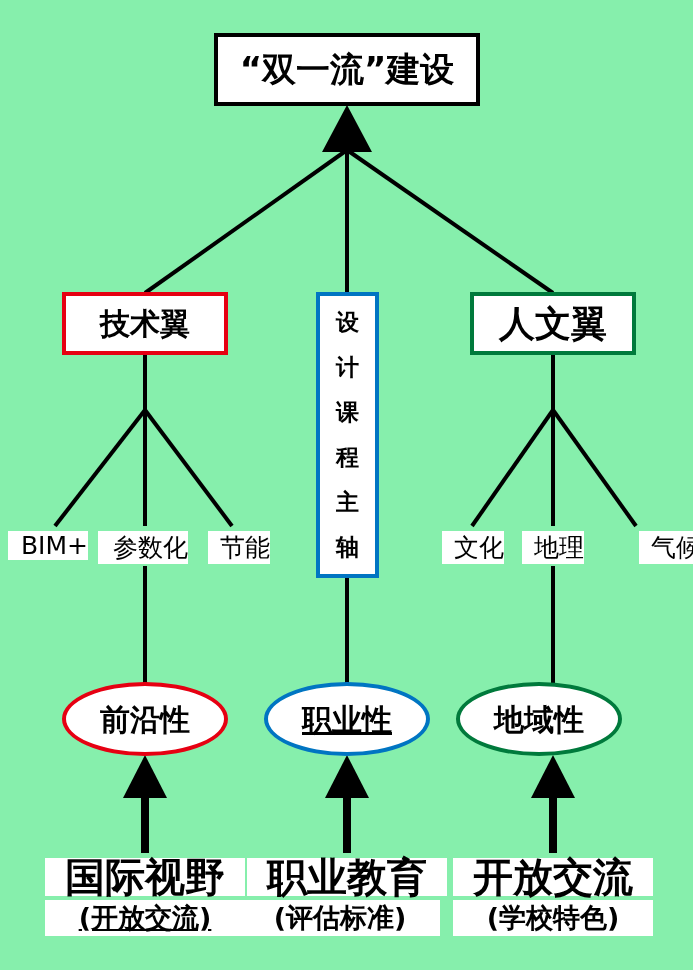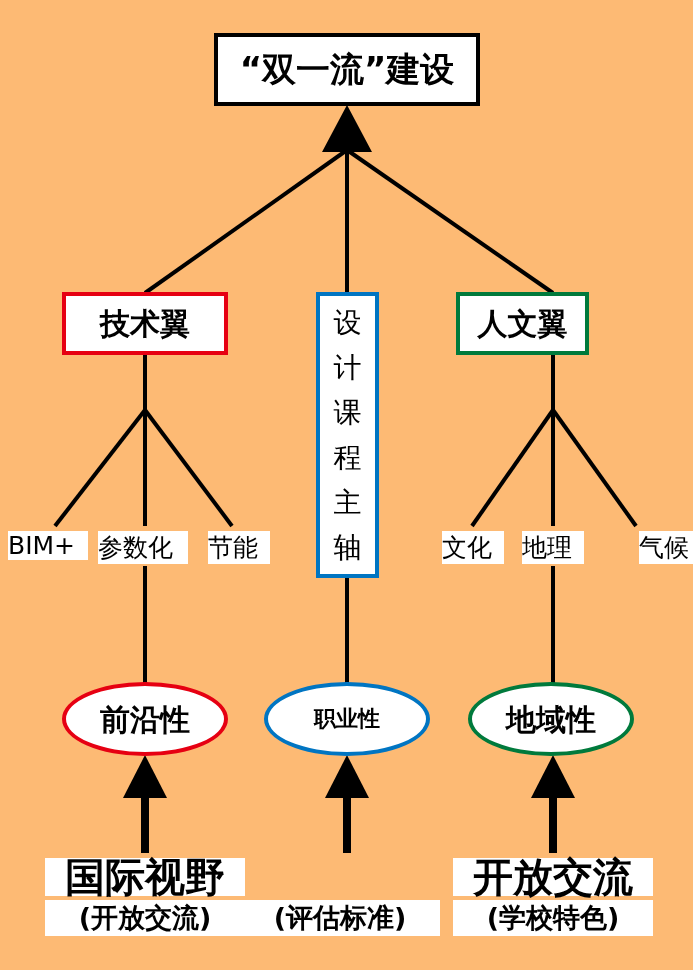--- a/index.html
+++ b/index.html
@@ -4,21 +4,21 @@
 <style>
   * { margin:0; padding:0; box-sizing:border-box; }
   html,body { background:#ffffff; }
   body {
     font-family:"DejaVu Sans","Liberation Sans",sans-serif;
     color:#000;
   }
   .canvas {
     position:relative;
     width:693px; height:970px;
-    background:#fdba74;
+    background:#86efac;
     overflow:hidden;
   }
   svg.connectors { position:absolute; left:0; top:0; }
   .ln { stroke:var(--line,#000); stroke-width:4; fill:none; }
   .sh { stroke-width:8; }
   .ah { fill:var(--line,#000); stroke:none; }
 
   .node {
     position:absolute;
     display:flex; align-items:center; justify-content:center;
@@ -35,27 +35,27 @@
     border:4px solid #000;
     border-radius:50%;
     font-weight:bold;
   }
   .ellipse.red   { border-color:var(--red,#e60012); }
   .ellipse.blue  { border-color:var(--blue,#0075c2); }
   .ellipse.green { border-color:var(--green,#007a3c); }
 
   .vtext {
     width:34px;
-    font-size:28px;
+    font-size:23px;
     line-height:45px;
-    font-weight:normal;
+    font-weight:bold;
     word-break:break-all;
   }
 
-  .leaf { position:absolute; text-align:left; background:#fff; font-size:25px; }
+  .leaf { position:absolute; text-align:right; background:#fff; font-size:25px; }
   .base-main { font-size:40px; font-weight:bold; }
   .base-sub  { font-size:27px; font-weight:bold; }
 </style>
 </head>
 <body>
 
 <div class="canvas">
 
   <svg class="connectors" width="693" height="970" viewBox="0 0 693 970">
 
@@ -103,49 +103,52 @@
   </div>
 
   <div class="node box red" style="left:62px; top:292px; width:166px; height:63px; font-size:30px;">
     <span>技术翼</span>
   </div>
 
   <div class="node box blue" style="left:316px; top:292px; width:63px; height:286px;">
     <div class="vtext">设计课程主轴</div>
   </div>
 
-  <div class="node box green" style="left:456px; top:292px; width:133px; height:63px; font-size:30px;">
+  <div class="node box green" style="left:470px; top:292px; width:166px; height:63px; font-size:36px;">
     <span>人文翼</span>
   </div>
 
   <div class="leaf" style="left:8px; top:531px; width:80px;">BIM+</div>
   <div class="leaf" style="left:98px; top:531px; width:90px;">参数化</div>
   <div class="leaf" style="left:208px; top:531px; width:62px;">节能</div>
 
   <div class="leaf" style="left:442px; top:531px; width:62px;">文化</div>
   <div class="leaf" style="left:522px; top:531px; width:62px;">地理</div>
   <div class="leaf" style="left:639px; top:531px; width:62px;">气候</div>
 
   <div class="node ellipse red" style="left:62px; top:682px; width:166px; height:74px; font-size:30px;">
     <span>前沿性</span>
   </div>
-  <div class="node ellipse blue" style="left:264px; top:682px; width:166px; height:74px; font-size:22px;">
+  <div class="node ellipse blue" style="left:264px; top:682px; width:166px; height:74px; font-size:30px;text-decoration:underline;">
     <span>职业性</span>
   </div>
-  <div class="node ellipse green" style="left:468px; top:682px; width:166px; height:74px; font-size:30px;">
+  <div class="node ellipse green" style="left:456px; top:682px; width:166px; height:74px; font-size:30px;">
     <span>地域性</span>
   </div>
 
   <div class="node base-main" style="left:45px; top:858px; width:200px; height:38px;">
     <span>国际视野</span>
   </div>
-  <div class="node base-sub" style="left:45px; top:900px; width:200px; height:36px;">
+  <div class="node base-sub" style="left:45px; top:900px; width:200px; height:36px;text-decoration:underline;">
     <span>(开放交流)</span>
   </div>
 
+  <div class="node base-main" style="left:247px; top:858px; width:200px; height:38px;">
+    <span>职业教育</span>
+  </div>
   <div class="node base-sub" style="left:240px; top:900px; width:200px; height:36px;">
     <span>(评估标准)</span>
   </div>
 
   <div class="node base-main" style="left:453px; top:858px; width:200px; height:38px;">
     <span>开放交流</span>
   </div>
   <div class="node base-sub" style="left:453px; top:900px; width:200px; height:36px;">
     <span>(学校特色)</span>
   </div>

